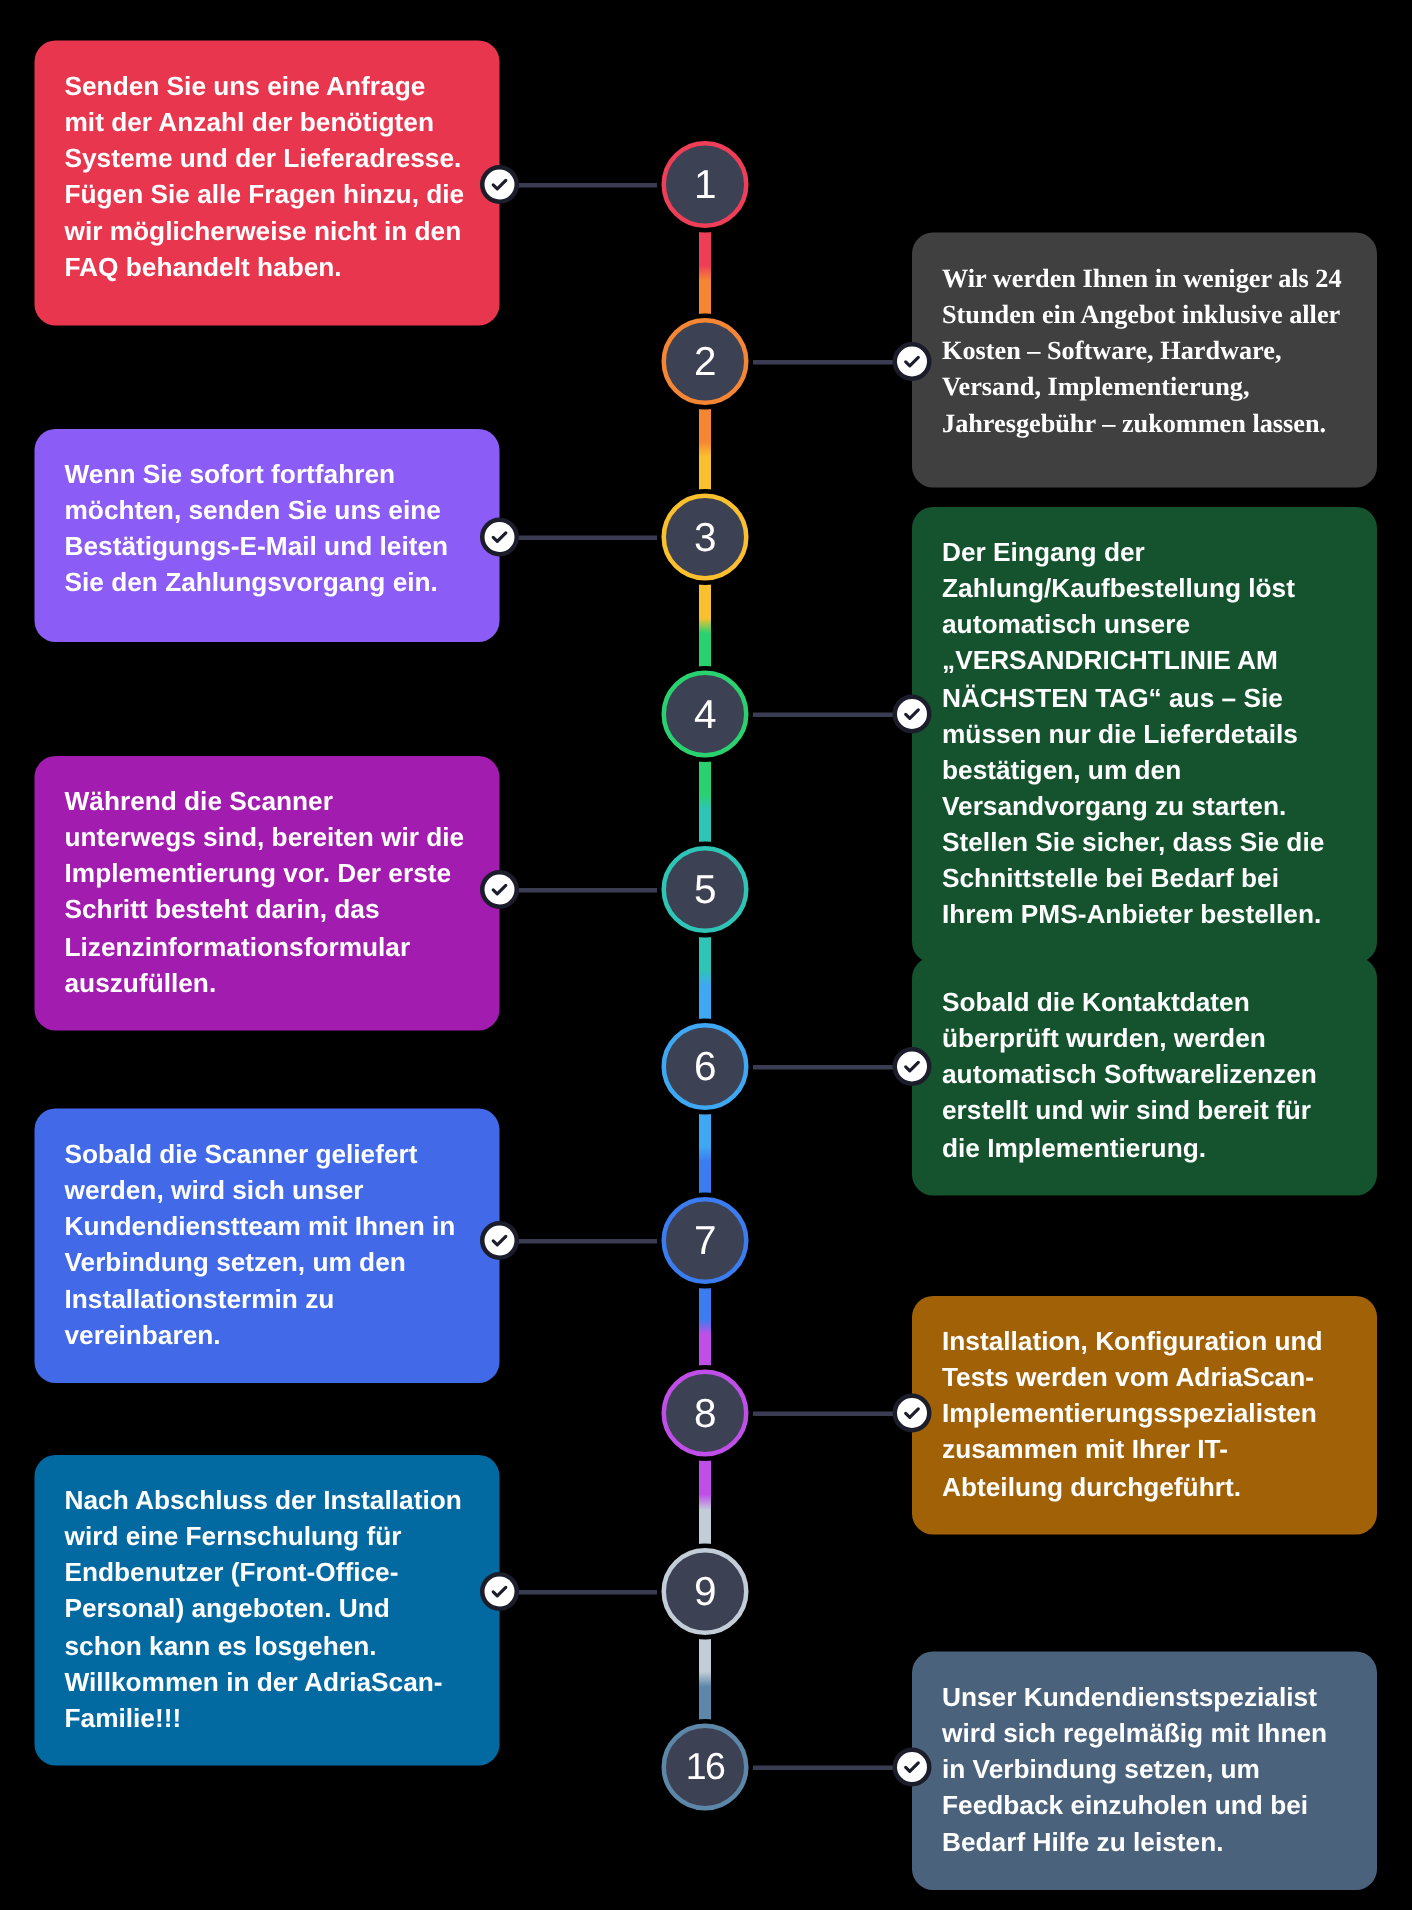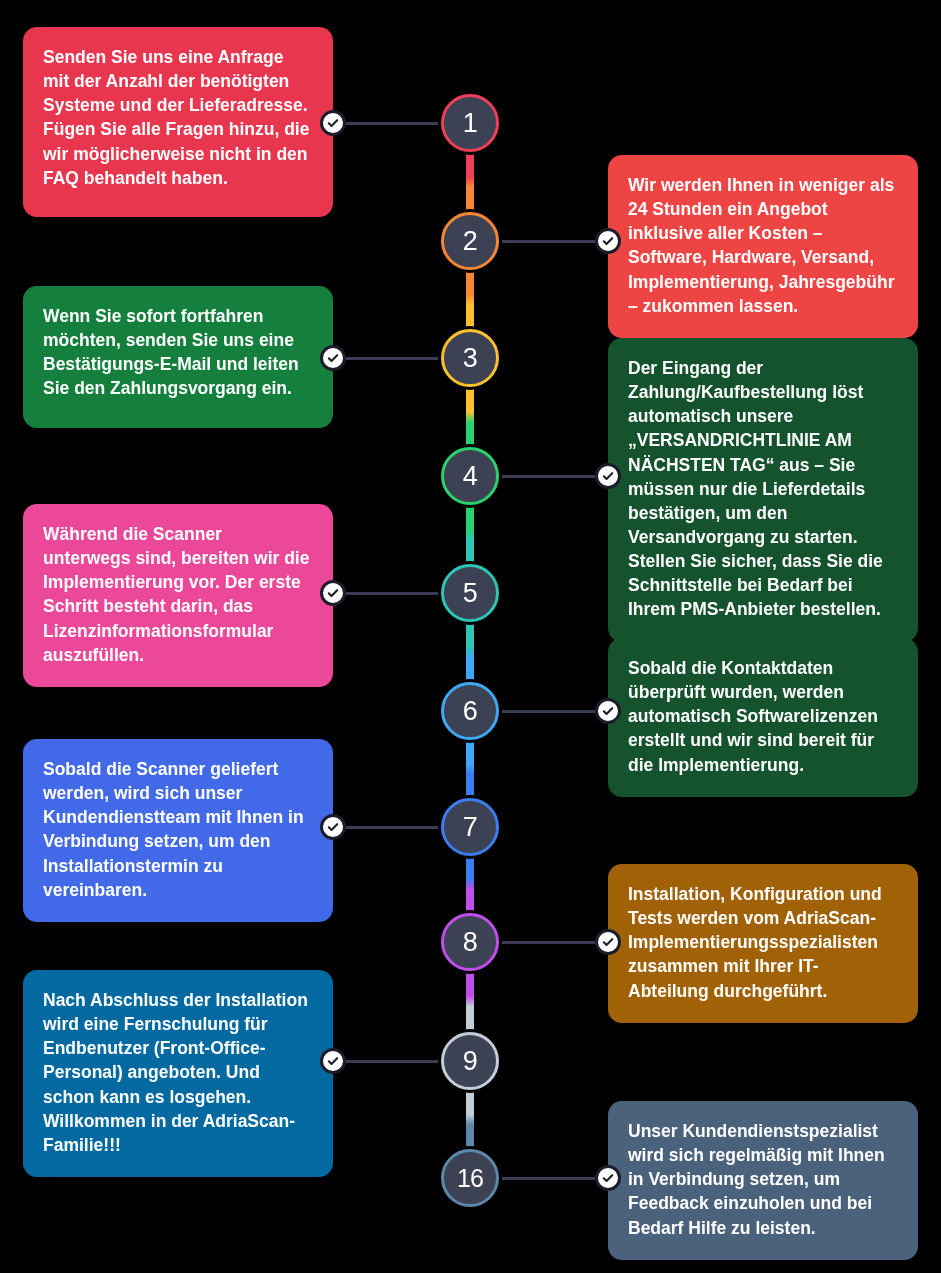--- a/index.html
+++ b/index.html
@@ -106,30 +106,30 @@
       <div class="hline" style="top: 710px; left: 499px; width: 109px;"></div>
       <div class="hline" style="top: 826px; left: 333px; width: 108px;"></div>
       <div class="hline" style="top: 941px; left: 499px; width: 109px;"></div>
       <div class="hline" style="top: 1060px; left: 333px; width: 108px;"></div>
       <div class="hline" style="top: 1177px; left: 499px; width: 109px;"></div>
     </div>
   <div id="cards">
       <div class="card left" style="top: 27px; min-height: 190px; background: rgb(233, 54, 79);">
         <div>Senden Sie uns eine Anfrage mit der Anzahl der benötigten Systeme und der Lieferadresse. Fügen Sie alle Fragen hinzu, die  wir möglicherweise nicht in den FAQ behandelt haben.</div>
       </div>
-      <div class="card right" style="top: 155px; min-height: 170px; background: #ef4444;">
+      <div class="card right" style="top: 155px; min-height: 170px; background: #404040; font-family: Liberation Serif, serif;">
         <div>Wir werden Ihnen in weniger als 24 Stunden ein Angebot inklusive aller Kosten – Software, Hardware, Versand, Implementierung, Jahresgebühr – zukommen lassen.</div>
       </div>
-      <div class="card left" style="top: 286px; min-height: 142px; background: #15803d;">
+      <div class="card left" style="top: 286px; min-height: 142px; background: #8b5cf6;">
         <div>Wenn Sie sofort fortfahren möchten, senden Sie uns eine Bestätigungs-E-Mail und leiten Sie den Zahlungsvorgang ein.</div>
       </div>
       <div class="card right" style="top: 338px; min-height: 284px; background: #14532d;">
         <div>Der Eingang der Zahlung/Kaufbestellung löst automatisch unsere „VERSANDRICHTLINIE AM NÄCHSTEN TAG“ aus – Sie müssen nur die Lieferdetails bestätigen, um den Versandvorgang zu starten. Stellen Sie sicher, dass Sie die Schnittstelle bei Bedarf bei Ihrem PMS-Anbieter bestellen.</div>
       </div>
-      <div class="card left" style="top: 504px; min-height: 178px; background: #ec4899;">
+      <div class="card left" style="top: 504px; min-height: 178px; background: #a21caf;">
         <div>Während die Scanner unterwegs sind, bereiten wir die Implementierung vor. Der erste Schritt besteht darin, das Lizenzinformationsformular auszufüllen.</div>
       </div>
       <div class="card right" style="top: 638px; min-height: 148px; background: #14532d;">
         <div>Sobald die Kontaktdaten überprüft wurden, werden automatisch Softwarelizenzen erstellt und wir sind bereit für die Implementierung.</div>
       </div>
       <div class="card left" style="top: 739px; min-height: 176px; background: rgb(66, 105, 232);">
         <div>Sobald die Scanner geliefert werden, wird sich unser Kundendienstteam mit Ihnen in Verbindung setzen, um den Installationstermin zu vereinbaren.</div>
       </div>
       <div class="card right" style="top: 864px; min-height: 156px; background: #a16207;">
         <div>Installation, Konfiguration und Tests werden vom AdriaScan-Implementierungsspezialisten zusammen mit Ihrer IT-Abteilung durchgeführt.</div>

